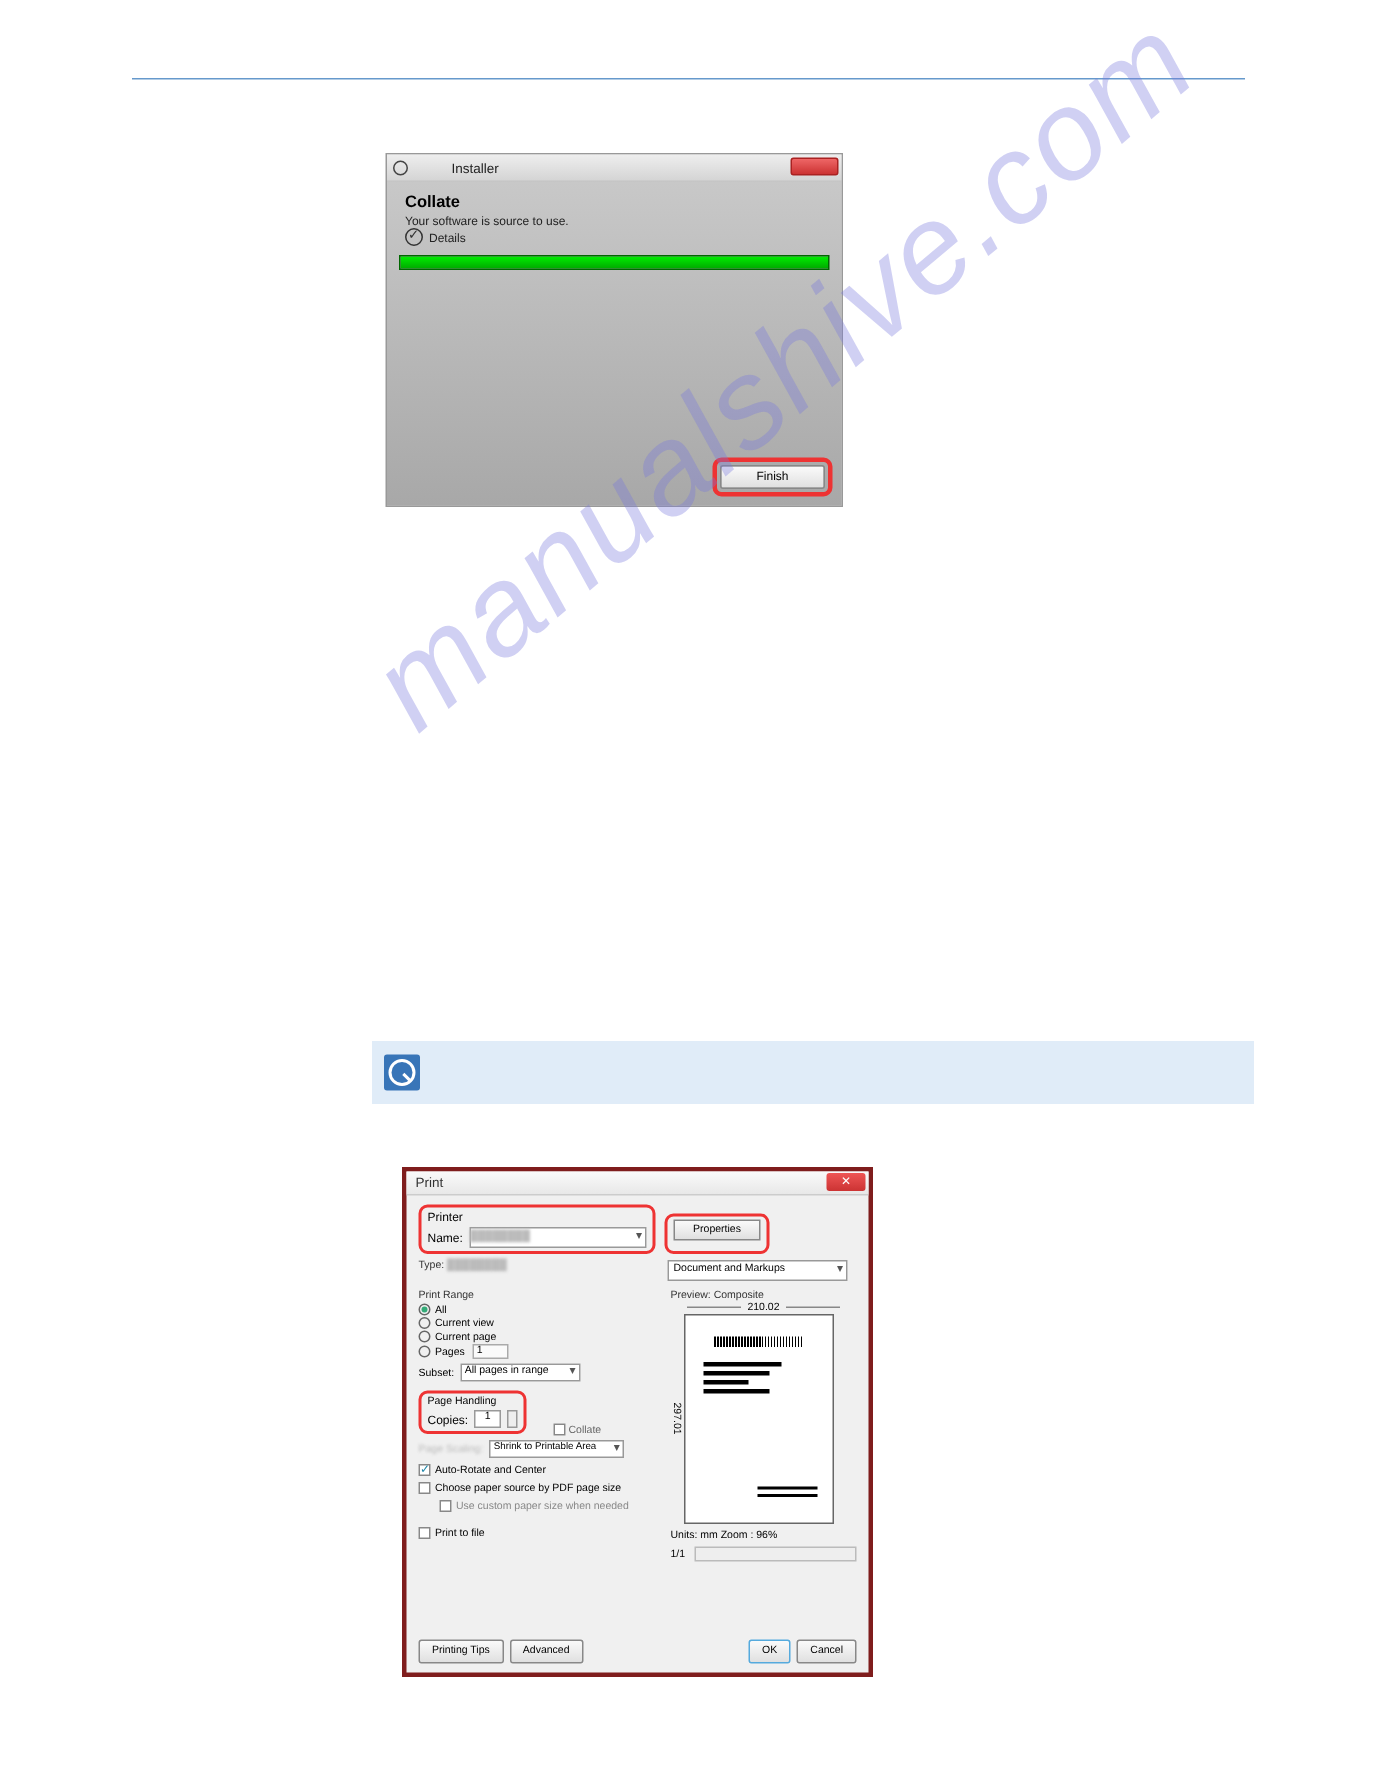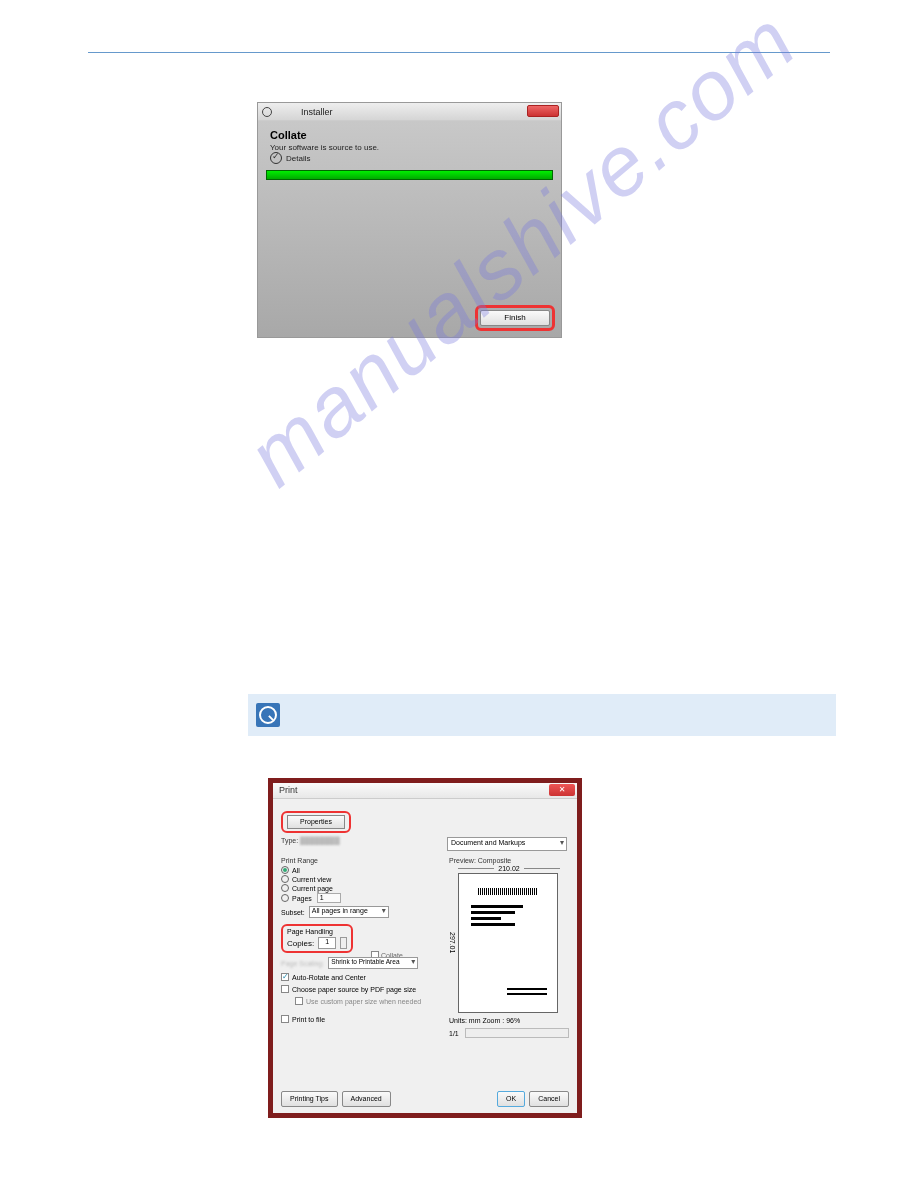--- a/index.html
+++ b/index.html
@@ -27,21 +27,21 @@
   .finish-btn-wrap { position: absolute; bottom: 6px; right: 6px; border: 3px solid #e33; border-radius: 6px; padding: 2px; }
   .finish-btn { width: 70px; height: 16px; background: linear-gradient(#fafafa, #e0e0e0); border: 1px solid #888; font-size: 8px; text-align: center; line-height: 14px; border-radius: 2px; }
   
   
   .banner { position: absolute; top: 694px; left: 248px; width: 588px; height: 42px; background: #e0ecf8; display: flex; align-items: center; padding-left: 8px; }
   .banner-icon { width: 24px; height: 24px; background: #3875b8; border-radius: 2px; position: relative; }
   .banner-icon::after { content: ''; position: absolute; width: 14px; height: 14px; border: 2px solid #fff; border-radius: 50%; left: 3px; top: 3px; }
   .banner-icon::before { content: ''; position: absolute; width: 6px; height: 2px; background: #fff; left: 12px; top: 14px; transform: rotate(45deg); }
   
   
-  .print-dialog { position: absolute; top: 778px; left: 268px; width: 314px; height: 340px; background: #f0f0f0; border: 5px solid #7f1d1d; font-size: 8px; }
+  .print-dialog { position: absolute; top: 778px; left: 268px; width: 314px; height: 340px; background: #f0f0f0; border: 3px solid #7f1d1d; font-size: 8px; }
   .print-tb { height: 16px; background: linear-gradient(#fafafa, #e8e8e8); border-bottom: 1px solid #ccc; padding: 2px 6px; font-size: 9px; color: #333; position: relative; }
   .print-tb-close { position: absolute; right: 2px; top: 1px; width: 26px; height: 12px; background: linear-gradient(#e55, #c33); border-radius: 2px; color: #fff; font-size: 8px; text-align: center; line-height: 11px; }
   .print-body { padding: 6px 8px; position: relative; height: calc(100% - 16px); }
   
   .hl-box { border: 2.5px solid #e33; border-radius: 6px; padding: 2px 4px; }
   .printer-group { display: flex; gap: 6px; }
   .printer-left { width: 158px; }
   .printer-label { font-size: 8px; }
   .name-row { display: flex; align-items: center; gap: 4px; margin-top: 2px; }
   .name-dd { flex: 1; height: 14px; background: #fff; border: 1px solid #999; position: relative; }
@@ -139,20 +139,27 @@
 </div>
 
 <div class="print-dialog">
   <div class="print-tb">
     <span>Print</span>
     <div class="print-tb-close">✕</div>
   </div>
   <div class="print-body">
 
     <div class="printer-group">
+      <div class="hl-box printer-left">
+        <div class="printer-label">Printer</div>
+        <div class="name-row">
+          <span>Name:</span>
+          <div class="name-dd"><span class="blur-text">████████</span></div>
+        </div>
+      </div>
       <div class="hl-box props-wrap">
         <div class="props-btn">Properties</div>
       </div>
     </div>
 
     <div style="display:flex; gap:8px;">
       <div style="width:158px;">
         <div class="type-row"><span>Type:</span> <span class="blur-text">████████</span></div>
       </div>
       <div>

